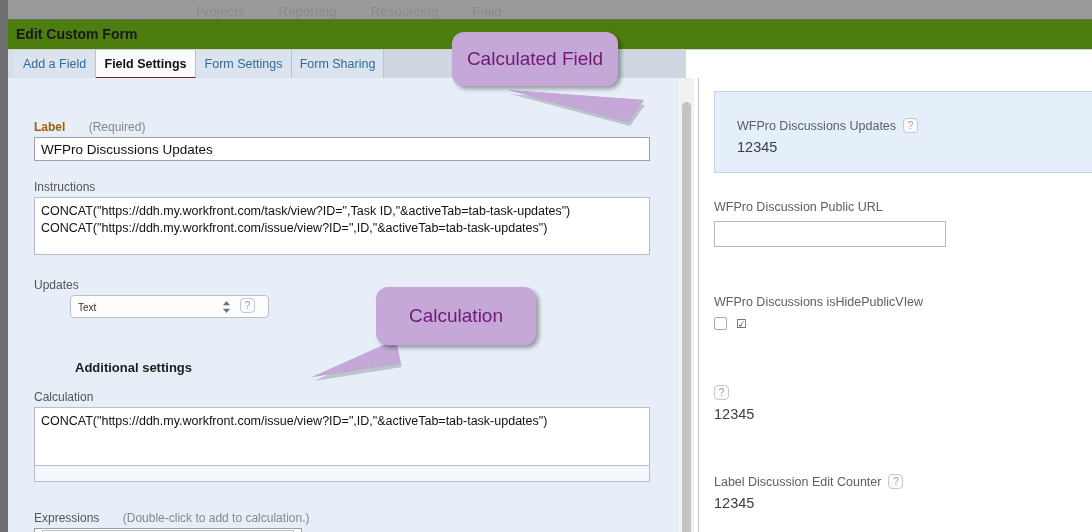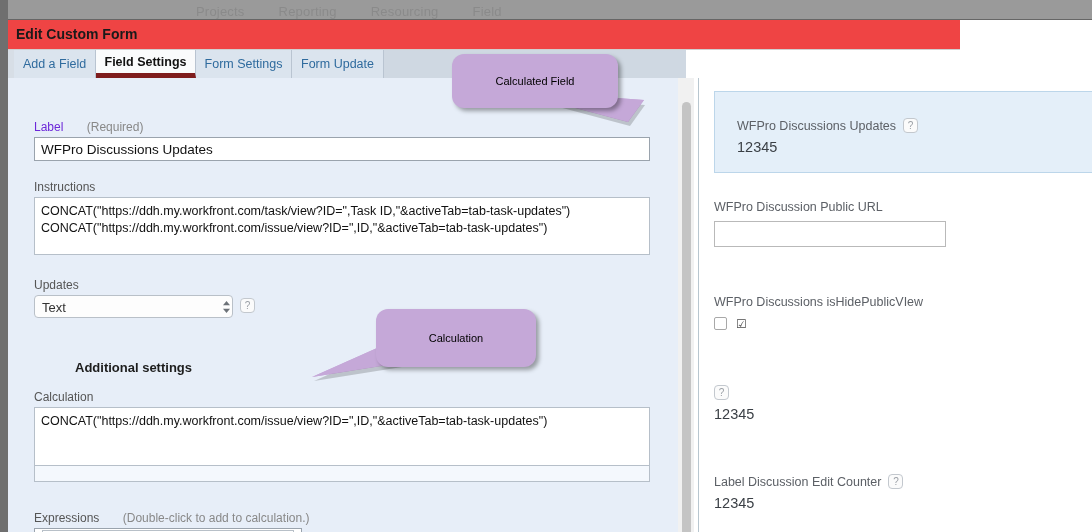--- a/index.html
+++ b/index.html
@@ -13,53 +13,53 @@
   #page-bg{position:absolute;inset:0;background:#ffffff;}
   #left-edge-strip{position:absolute;left:0;top:0;width:8px;height:532px;background:#6f6f6f;}
   #top-gray-band{position:absolute;left:0;top:0;width:1092px;height:20px;background:#9a9a9a;}
   #top-band-line{position:absolute;left:0;top:19px;width:1092px;height:1px;background:#3d3d3d;opacity:.55;}
   #ghost-menu{position:absolute;left:196px;top:4px;width:500px;height:16px;
     color:#6a6a6a;font-size:13px;letter-spacing:.2px;opacity:.32;white-space:nowrap;}
   #ghost-menu span{margin-right:34px;}
 
   
   #modal{position:absolute;left:8px;top:20px;width:1084px;height:512px;background:#ffffff;}
-  #modal-header{position:absolute;left:0;top:0;width:952px;height:29px;
-    background:#ef4444;border-bottom:1px solid #cfcfcf;}
+  #modal-header{position:absolute;left:0;top:0;width:1084px;height:29px;
+    background:#4d7c0f;border-bottom:1px solid #cfcfcf;}
   #modal-title{position:absolute;left:8px;top:6px;font-size:14px;font-weight:bold;color:#1a1a1a;}
 
   
   #tabstrip{position:absolute;left:0;top:30px;width:678px;height:28px;
     background:#d7dee6;border-bottom:1px solid #b9c4d1;}
   .tab{position:absolute;top:0;height:28px;box-sizing:border-box;
     display:flex;align-items:center;justify-content:center;
     font-size:12.5px;color:#2f6b9e;cursor:pointer;
     background:#dbe4ee;border-right:1px solid #b9c4d1;}
-  .tab.active{background:#fafbfc;color:#111;font-weight:bold;border-bottom:5px solid #7f1d1d;}
+  .tab.active{background:#fafbfc;color:#111;font-weight:bold;border-bottom:1px solid #7f1d1d;}
   #tab-filler{position:absolute;top:0;height:28px;background:#cfd8e2;}
 
   
   #form-panel{position:absolute;left:0;top:58px;width:670px;height:454px;
     background:#e7eef8;overflow:hidden;}
   .fld-label{position:absolute;font-size:12px;color:#555;}
-  .fld-label b{font-weight:normal;color:#6d28d9;}
+  .fld-label b{font-weight:bold;color:#a16207;}
   .fld-label .req{color:#888;font-weight:normal;margin-left:20px;}
 
   .txtinput{position:absolute;box-sizing:border-box;background:#fff;
     border:1px solid #9aa3ad;font-size:13.5px;color:#111;
     padding:3px 6px;outline:none;font-family:"Liberation Sans", sans-serif;}
 
   .txtarea{position:absolute;box-sizing:border-box;background:#fff;
     border:1px solid #b6bfc9;font-size:12.5px;color:#111;
     padding:5px 6px;line-height:16.5px;overflow:hidden;white-space:pre;}
 
   
   #format-select{position:absolute;box-sizing:border-box;background:#fdfdfd;
-    border:1px solid #b9c0c8;border-radius:4px;font-size:13px;color:#333;
-    padding:2px 24px 2px 7px;}
+    border:1px solid #b9c0c8;border-radius:4px;font-size:10px;color:#333;
+    padding:2px 24px 2px 7px;margin-left:36px;}
   #format-arrows{position:absolute;width:12px;height:18px;color:#6c7278;
     display:flex;flex-direction:column;align-items:center;justify-content:center;line-height:7px;font-size:9px;}
   .helpq{box-sizing:border-box;display:inline-flex;align-items:center;justify-content:center;
     width:15px;height:15px;border:1px solid #c3c8ce;border-radius:4px;
     background:#fbfbfb;color:#9a9fa5;font-size:10px;cursor:pointer;}
 
   #additional-settings{position:absolute;font-size:13px;font-weight:bold;color:#1d1d1d;margin-left:41px;}
 
   #calc-box-footer{position:absolute;box-sizing:border-box;background:#f4f8fd;
     border:1px solid #b6bfc9;border-top:none;}
@@ -86,22 +86,22 @@
   .pv-input{box-sizing:border-box;width:232px;height:26px;background:#fff;
     border:1px solid #b9b9b9;margin-top:7px;}
   .pv-check-row{display:flex;align-items:center;gap:9px;margin-top:8px;}
   .pv-checkbox{width:13px;height:13px;box-sizing:border-box;border:1px solid #a8a8a8;
     border-radius:2px;background:#fff;cursor:pointer;}
   .pv-checkglyph{font-size:12px;color:#4b4b4b;line-height:1;}
 
   
   .callout{position:absolute;}
   .callout .bubble{position:absolute;display:flex;align-items:center;justify-content:center;
-    background:#c5a8d8;border-radius:12px;color:#000000;font-size:11px;
-    box-shadow:3px 3px 4px rgba(0,0,0,.35);margin-top:22px;}
+    background:#c5a8d8;border-radius:12px;color:#701a75;font-size:19px;
+    box-shadow:3px 3px 4px rgba(0,0,0,.35);}
   .callout svg{position:absolute;overflow:visible;}
 </style>
 </head>
 <body>
 
 <div id="page-bg"></div>
 <div id="top-gray-band"></div>
 <div id="top-band-line"></div>
 <div id="ghost-menu">
   <span>Projects</span><span>Reporting</span><span>Resourcing</span><span>Field</span>
@@ -111,21 +111,21 @@
 <div id="modal">
 
   <div id="modal-header">
     <div id="modal-title">Edit Custom Form</div>
   </div>
 
   <div id="tabstrip">
     <div class="tab" style="left:6px;width:82px;">Add a Field</div>
     <div class="tab active" style="left:88px;width:100px;">Field Settings</div>
     <div class="tab" style="left:188px;width:96px;">Form Settings</div>
-    <div class="tab" style="left:284px;width:92px;">Form Update</div>
+    <div class="tab" style="left:284px;width:92px;">Form Sharing</div>
     <div id="tab-filler" style="left:376px;width:302px;"></div>
   </div>
 
   <div id="form-panel">
 
     <div class="fld-label" style="left:26px;top:42px;">
       <b>Label</b>
       <span class="req">(Required)</span>
     </div>
     <input class="txtinput" id="label-input" style="left: 26px; top: 59px; width: 616px; height: 24px;" value="WFPro Discussions Updates">

